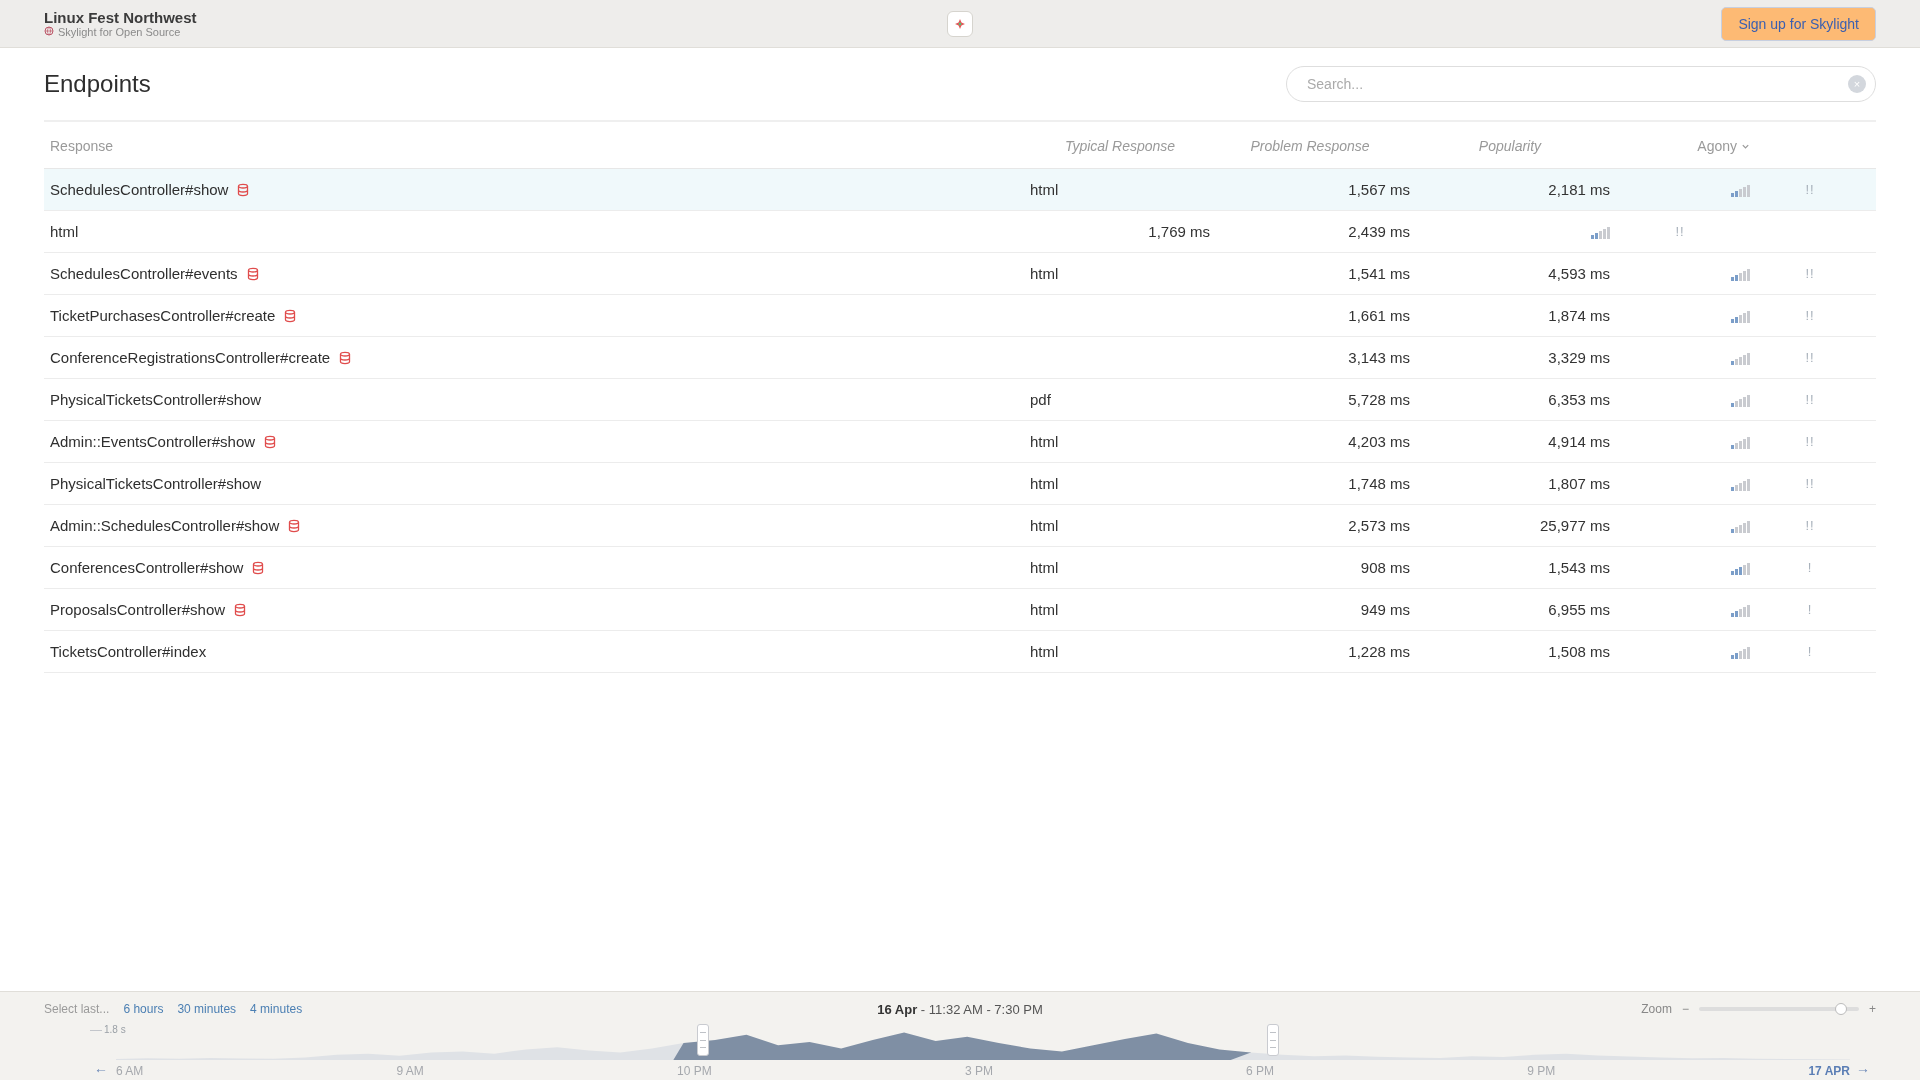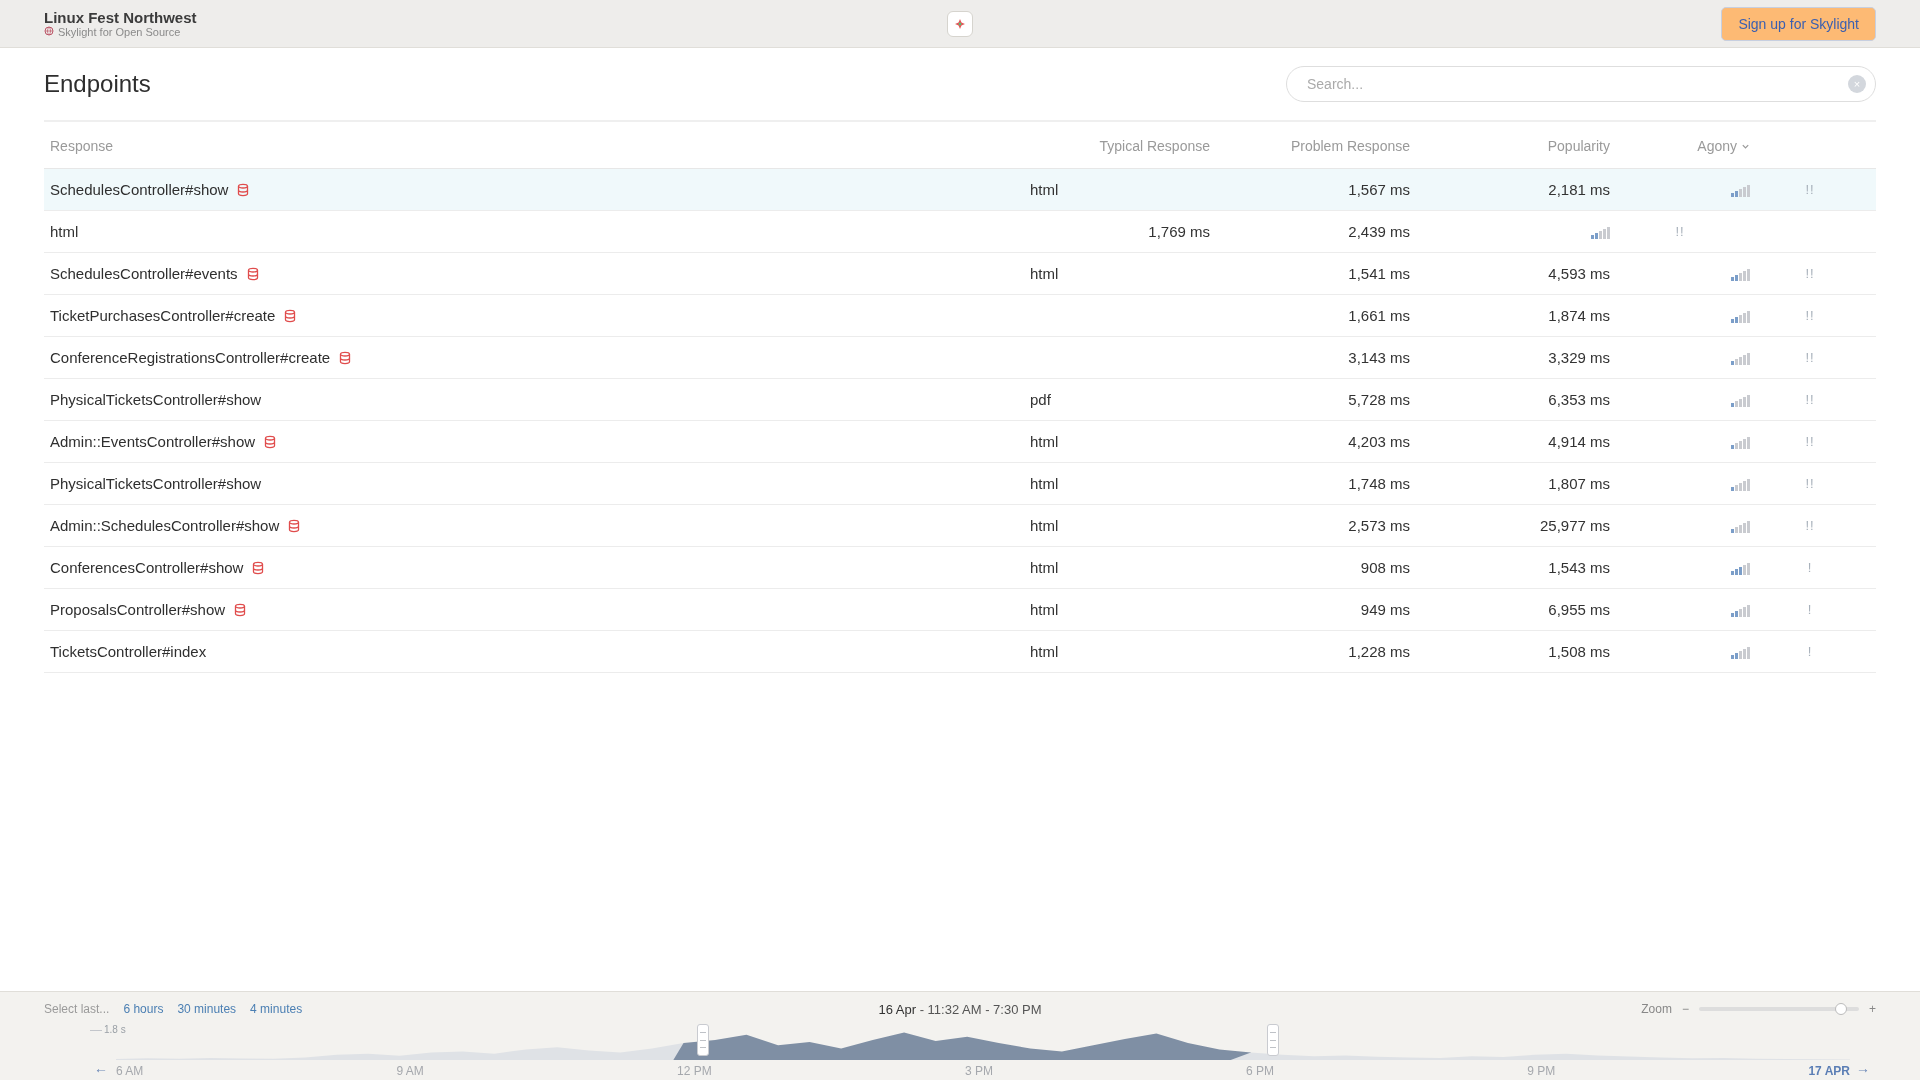--- a/index.html
+++ b/index.html
@@ -54,21 +54,21 @@
       display:flex; align-items:center; justify-content:center; cursor:pointer;
       color:#fff; font-size:11px;
     }
 
     .thead-row {
       display:grid;
       grid-template-columns: 1fr 180px 200px 200px 140px 120px;
       padding:16px 6px 14px 6px; border-bottom:1px solid #e7e7e7; border-top:2px solid #efefef;
       color:#9a9a9a; font-size:14px;
     }
-    .th-right { text-align:right; }
+    .th-right { text-align:center;font-style:italic; }
     .th-agony { display:flex; align-items:center; justify-content:flex-end; gap:4px; }
 
     .tbody { }
     .trow {
       display:grid;
       grid-template-columns: 1fr 180px 200px 200px 140px 120px;
       padding:12px 6px; border-bottom:1px solid #ececec;
       align-items:center; font-size:15px; color:#333;
       cursor:pointer;
     }
@@ -84,21 +84,21 @@
     .footer {
       position:fixed; bottom:0; left:0; right:0;
       background:#f3f2ef; border-top:1px solid #e0ded9;
       padding:6px 44px 0 44px;
       font-size:12px; color:#888;
     }
     .footer-top { display:flex; align-items:center; gap:14px; height:22px; }
     .sel-label { color:#9a9a9a; }
     .time-link { color:#4b7fb3; cursor:pointer; }
     .footer-center { position:absolute; left:50%; transform:translateX(-50%); color:#555; font-size:13px; }
-    .footer-center b { font-weight:400; color:#333; }
+    .footer-center b { font-weight:700; color:#333; }
     .zoom { margin-left:auto; display:flex; align-items:center; gap:10px; color:#888; }
     .zoom-slider { width:160px; height:4px; background:#ddd; border-radius:2px; position:relative; }
     .zoom-slider .knob { position:absolute; right:12px; top:-4px; width:12px; height:12px; border-radius:50%; background:#fff; border:1px solid #bbb; }
 
     .timeline {
       position:relative; height:58px; margin-top:2px;margin-left:46px;
     }
     .y-label { position:absolute; left:0; top:2px; font-size:10px; color:#9aa0a6; }
     .y-tick { position:absolute; left:0; top:8px; width:12px; height:1px; background:#c3c6cb; }
     .spark {
@@ -462,20 +462,20 @@
     <div class="range-handle" id="handleR" style="left: 1177px;">
         <div class="l"></div>
         <div class="l"></div>
         <div class="l"></div>
       </div>
     <div class="nav-arrow left">←</div>
     <div class="nav-arrow right">→</div>
     <div class="ticks" id="ticks">
         <span>6 AM</span>
         <span>9 AM</span>
-        <span>12 PM</span>
+        <span>10 PM</span>
         <span>3 PM</span>
         <span>6 PM</span>
         <span>9 PM</span>
         <span class="hl">17 APR</span>
       </div>
   </div>
 </div>
 
 </body></html>

